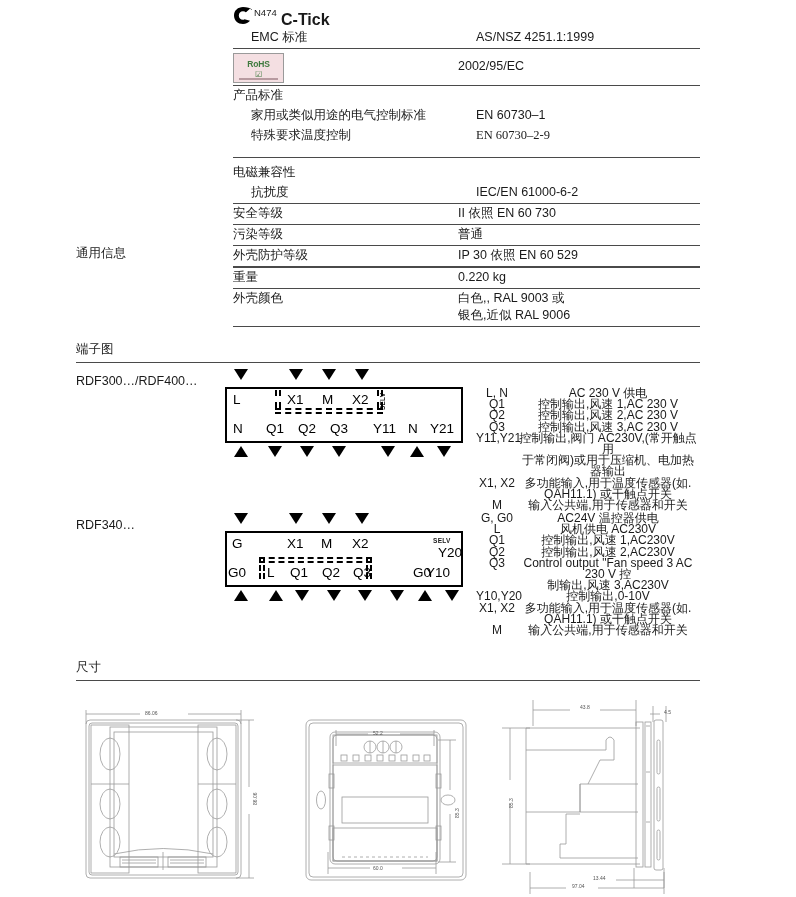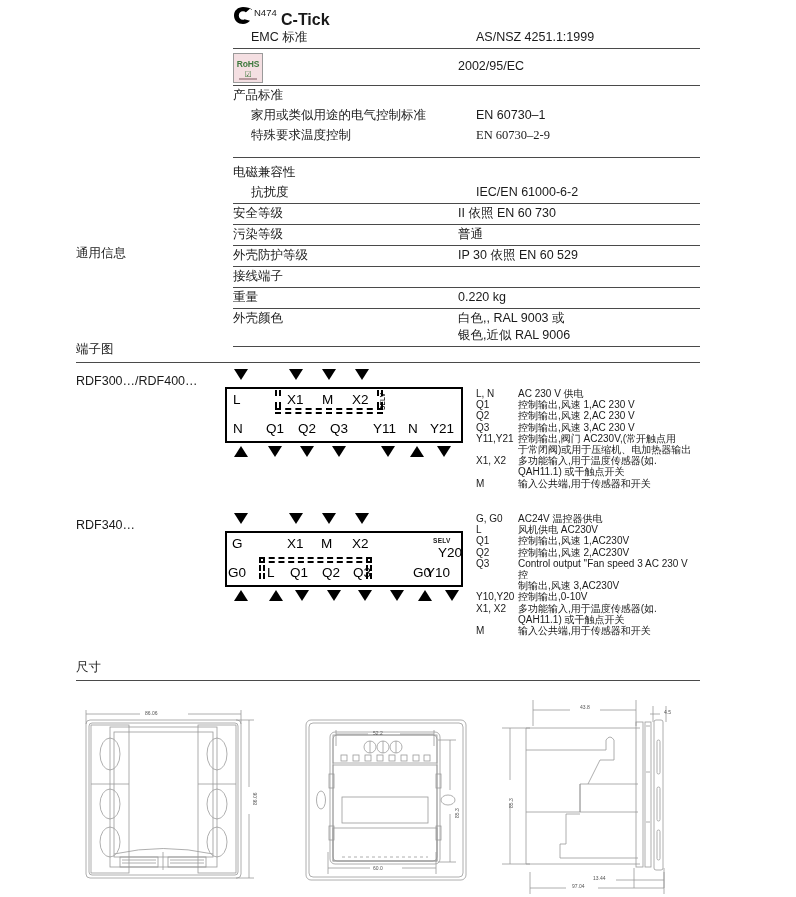--- a/index.html
+++ b/index.html
@@ -66,21 +66,21 @@
   #ctick-name {
     position: absolute;
     left: 48px;
     top: 5px;
     font-size: 16px;
     font-weight: bold;
   }
 
   
   .rohs-badge {
-    width: 30px;
+    width: 51px;
     height: 30px;
     border: 1px solid #9a9a9a;
     background: #f4dfe2;
     box-sizing: border-box;
     position: relative;
     margin-top: 2px;
   }
   .rohs-badge .rohs-text {
     position: absolute;
     top: 2px;
@@ -179,23 +179,24 @@
     border-top: 2px dashed #000;
   }
   .dash-vert {
     position: absolute;
     border-left: 2px dashed #000;
   }
 
   
   .legend {
     position: absolute;
-    font-size: 10px;
+    font-size: 12px;
     line-height: 11.2px;
     color: #1a1a1a;
+    text-align: center;
   }
   .legend-row {
     display: flex;
     margin-bottom: 0px;
   }
   .legend-key {
     width: 42px;
     flex: 0 0 42px;
   }
   .legend-val {
@@ -284,21 +285,20 @@
     <div class="spec-label">污染等级</div>
     <div class="spec-value">普通</div>
   </div>
 
   <div class="spec-row bordered">
     <div class="spec-label">外壳防护等级</div>
     <div class="spec-value">IP 30 依照 EN 60 529</div>
   </div>
 
   <div class="spec-row bordered">
-    <div class="spec-label">接线端子</div>
   </div>
 
   <div class="spec-row bordered">
     <div class="spec-label">重量</div>
     <div class="spec-value">0.220 kg</div>
   </div>
 
   <div class="spec-row bordered">
     <div class="spec-label">外壳颜色</div>
     <div class="spec-value">

